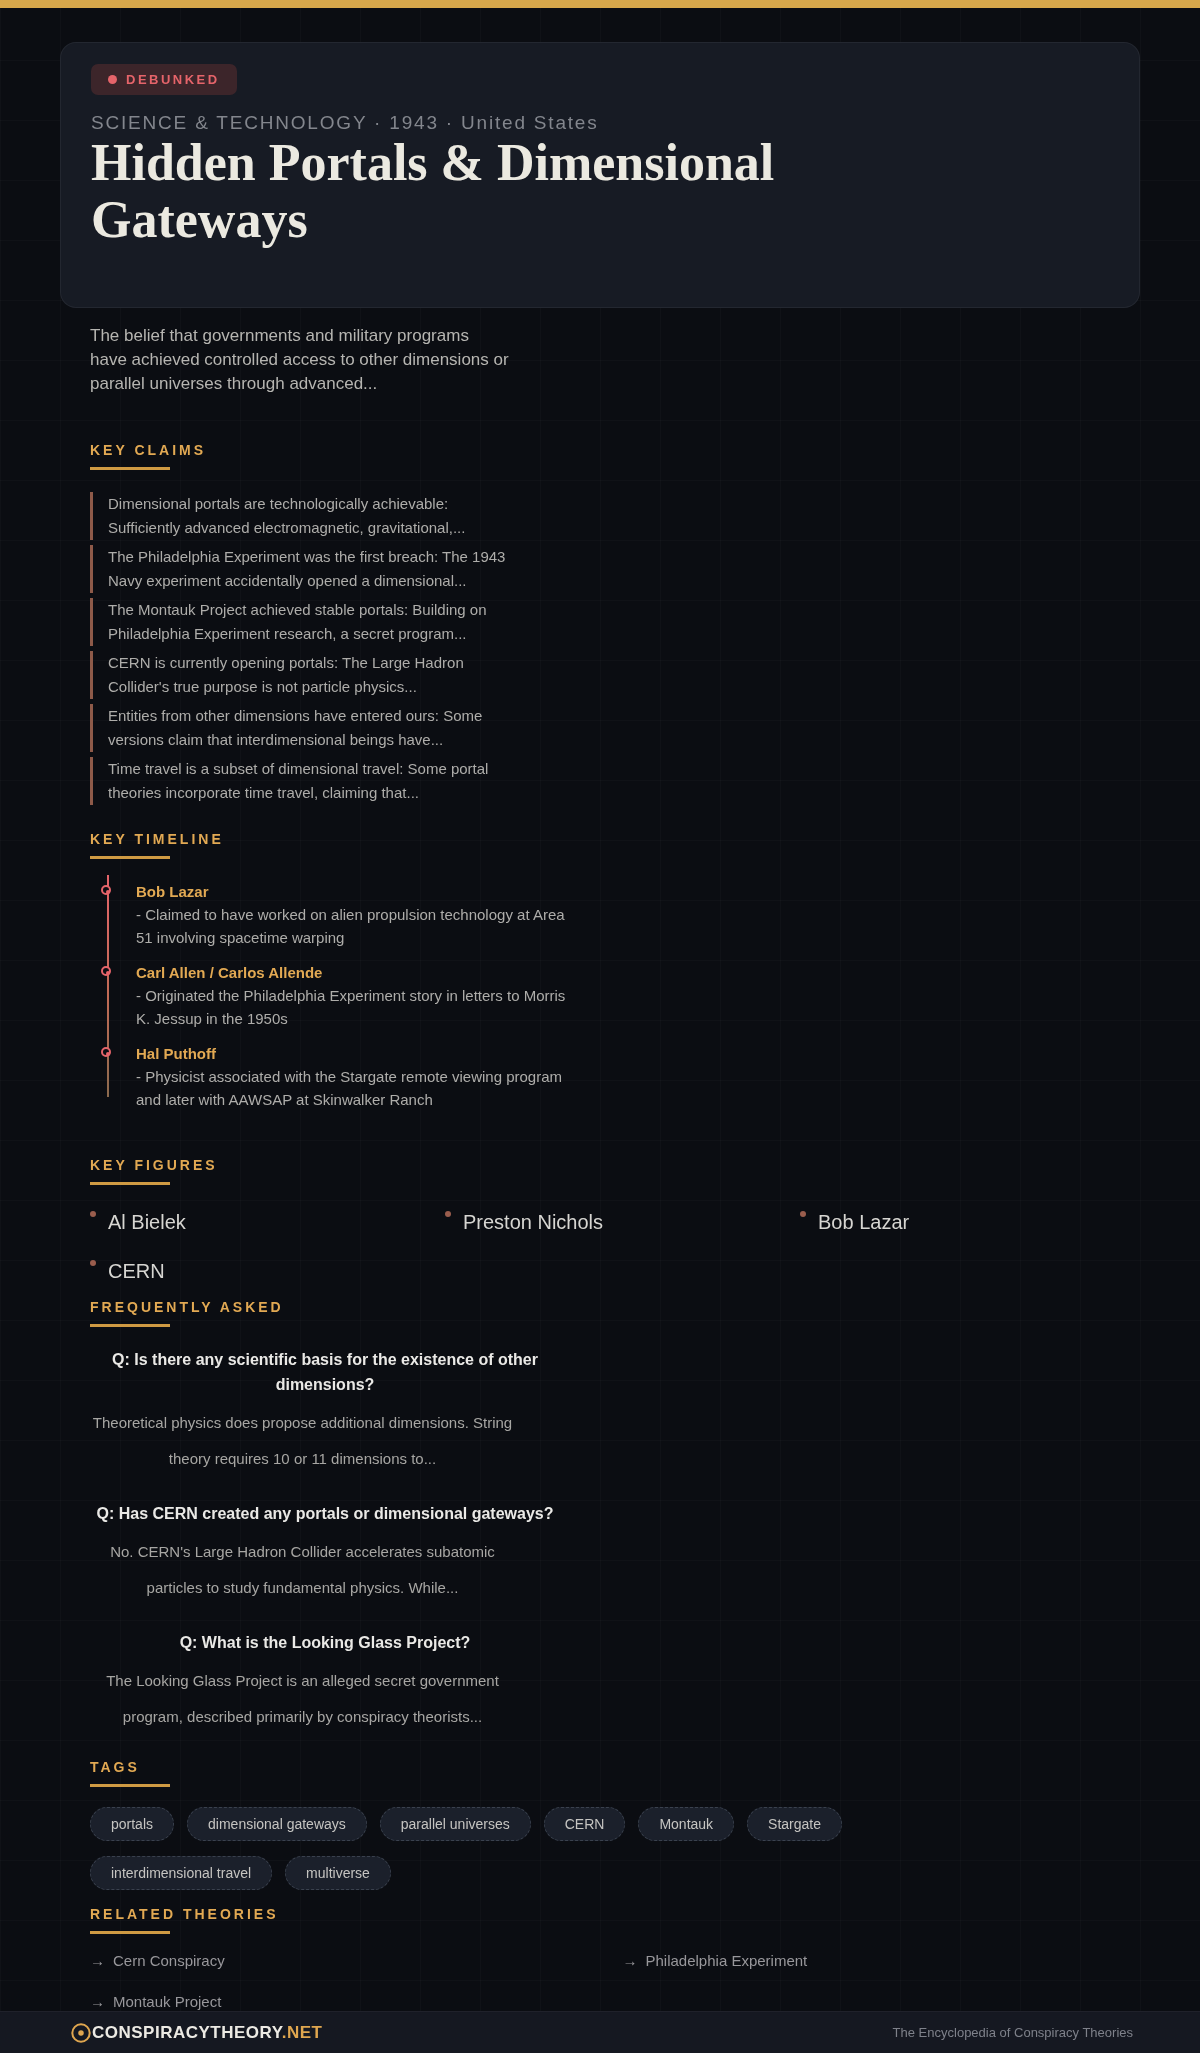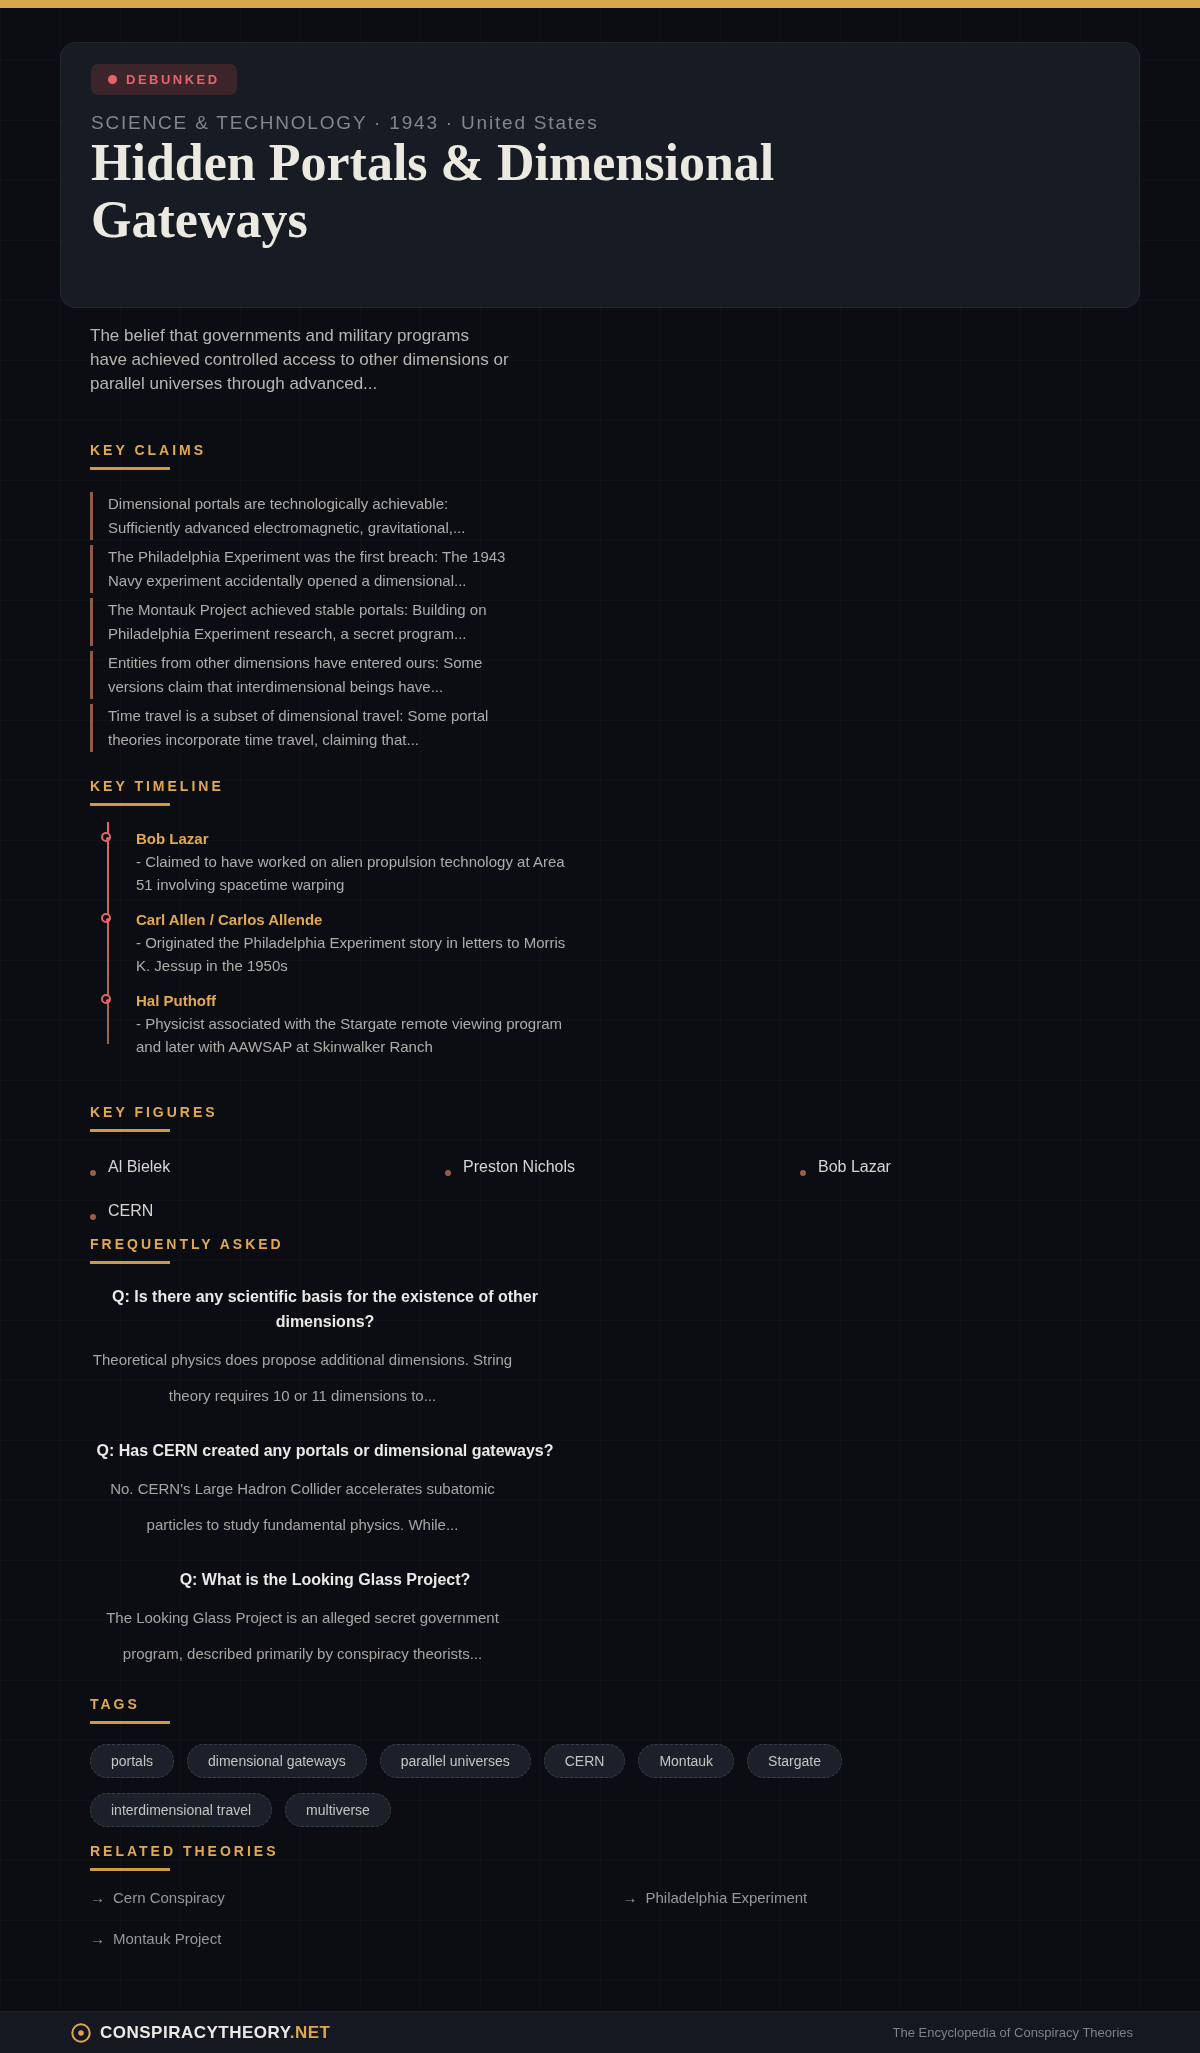--- a/index.html
+++ b/index.html
@@ -95,21 +95,21 @@
     width:4px; height:4px; border-radius:50%; background:#e5646a;
   }
   .tl-name { color:#e2a953; font-size:15px; font-weight:bold; line-height:22px; }
   .tl-desc { color:#aeadaa; font-size:15px; line-height:23px; max-width:430px; }
 
   
   .figures {
     margin-top:26px; list-style:none;
     display:grid; grid-template-columns:1fr 1fr 1fr; row-gap:26px;
   }
-  .figure { display:flex; align-items:flex-end; gap:12px; color:#d7d6d2; font-size:16px; }
+  .figure { display:flex; align-items:flex-start; gap:12px; color:#d7d6d2; font-size:20px; }
   .fig-dot { width:6px; height:6px; border-radius:50%; background:#9a5d4d; flex:0 0 auto; }
 
   
   .faq-list { margin-top:20px; }
   .faq-item { margin-bottom:24px;text-align:center; }
   .faq-q { color:#eae9e6; font-size:16px; font-weight:bold; line-height:25px; max-width:470px; }
   .faq-a { margin-top:8px; color:#a7a6a3; font-size:15px; line-height:36px; max-width:425px; }
 
   
   .tags { margin-top:20px; display:flex; flex-wrap:wrap; gap:15px 13px; max-width:820px; }
@@ -131,21 +131,21 @@
   .rel-link { color:#98979b; font-size:15px; text-decoration:none; display:flex; gap:8px; }
 
   
   .footer {
     position:absolute; left:0; right:0; bottom:0; height:42px;
     background:#151821;
     border-top:1px solid rgba(255,255,255,0.045);
     display:flex; align-items:center; justify-content:space-between;
     padding:0 67px 0 70px;
   }
-  .brand { display:flex; align-items:center; gap:8px; cursor:pointer; }
+  .brand { display:flex; align-items:center; cursor:pointer; }
   .brand-text { font-size:17px; font-weight:bold; letter-spacing:0.5px; color:#eceae4; }
   .brand-tld { color:#dfa64f; }
   .footer-tagline { color:#7e818a; font-size:13px; }
 </style>
 </head>
 <body>
 
 <div class="topbar"></div>
 
 <section class="hero-card">
@@ -160,20 +160,21 @@
 <main class="content">
 
   <p class="description">The belief that governments and military programs have achieved controlled access to other dimensions or parallel universes through advanced...</p>
 
   <section class="block">
     <h2 class="sec-h">KEY CLAIMS</h2>
     <div class="claims">
       <div class="claim">Dimensional portals are technologically achievable: Sufficiently advanced electromagnetic, gravitational,...</div>
       <div class="claim">The Philadelphia Experiment was the first breach: The 1943 Navy experiment accidentally opened a dimensional...</div>
       <div class="claim">The Montauk Project achieved stable portals: Building on Philadelphia Experiment research, a secret program...</div>
+      <div class="claim">CERN is currently opening portals: The Large Hadron Collider's true purpose is not particle physics...</div>
       <div class="claim">Entities from other dimensions have entered ours: Some versions claim that interdimensional beings have...</div>
       <div class="claim">Time travel is a subset of dimensional travel: Some portal theories incorporate time travel, claiming that...</div>
     </div>
   </section>
 
   <section class="block tight">
     <h2 class="sec-h">KEY TIMELINE</h2>
     <div class="timeline">
       <div class="tl-entry">
         <span class="tl-marker"></span>

